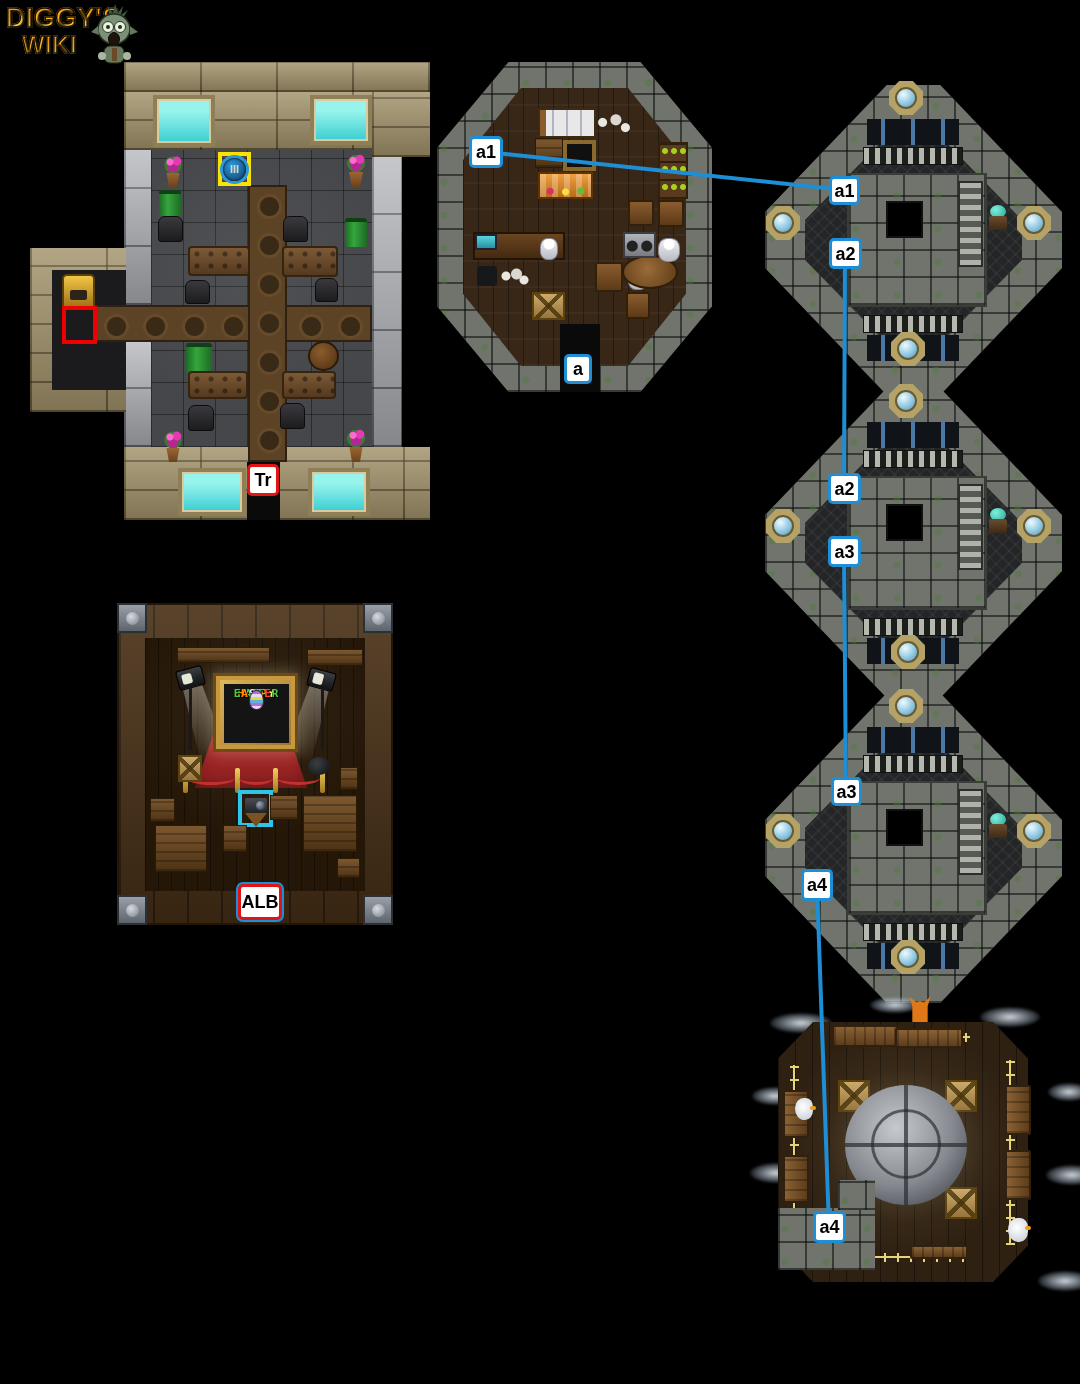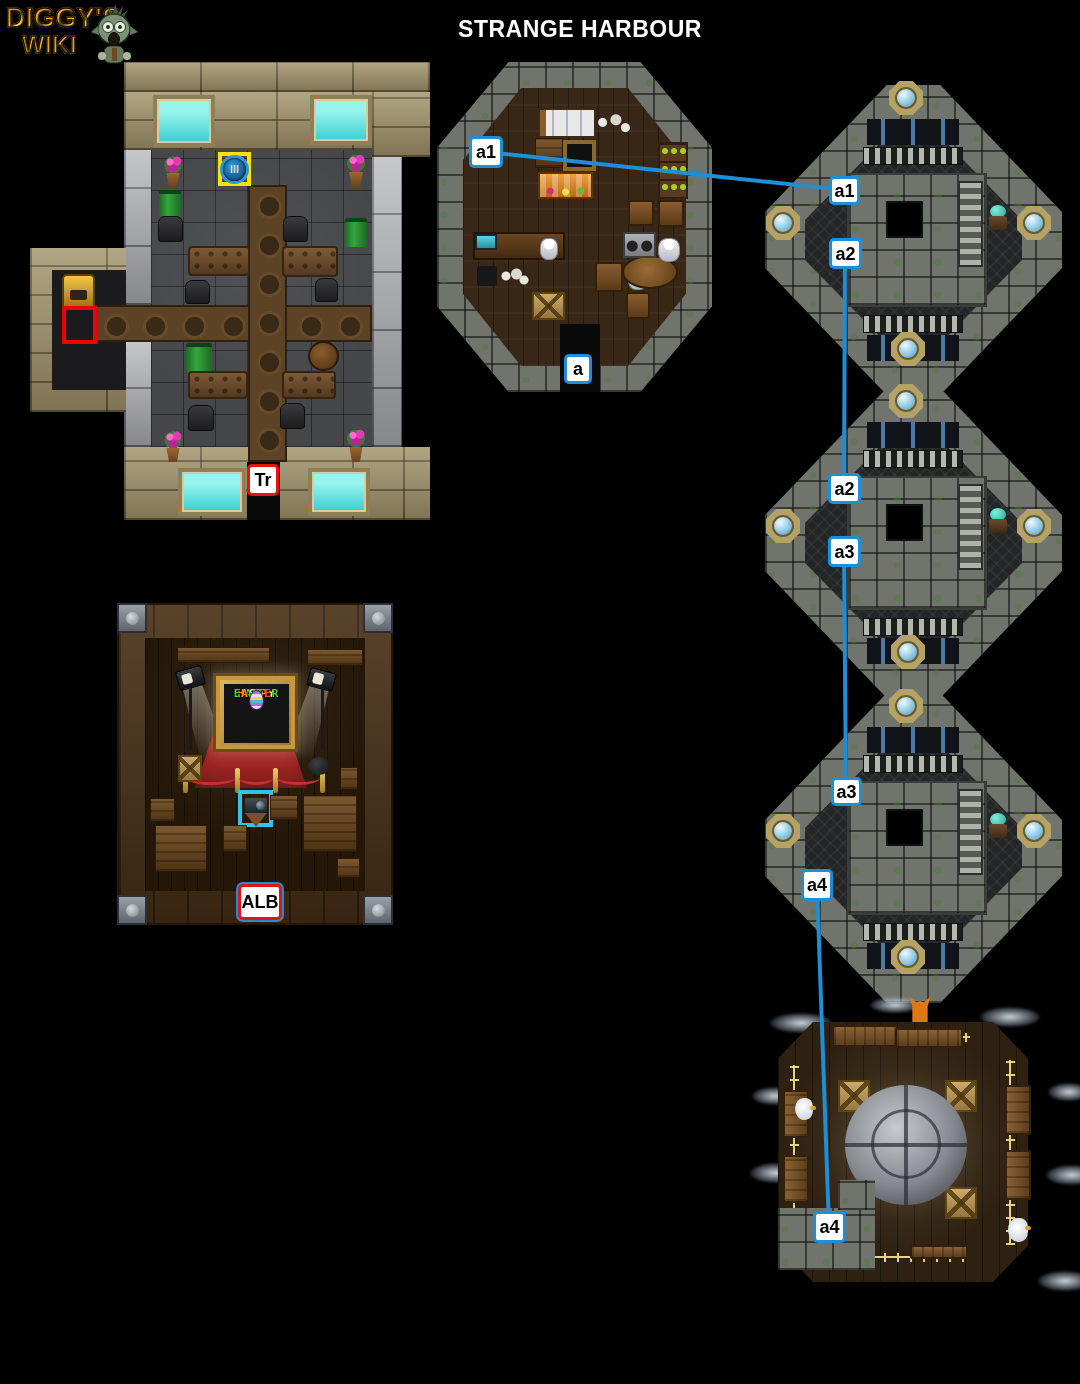--- a/index.html
+++ b/index.html
@@ -209,21 +209,20 @@
         <circle cx="30" cy="23" r="5.5" fill="#e8f0e0" stroke="#2c3a26"></circle>
       <circle cx="18" cy="23" r="2" fill="#223018"></circle>
         <circle cx="30" cy="23" r="2" fill="#223018"></circle>
       <ellipse cx="24" cy="35" rx="5.5" ry="6.5" fill="#1d140c" stroke="#0c0804"></ellipse>
       <rect x="14" y="42" width="20" height="17" rx="6" fill="#68785f" stroke="#243018"></rect>
       <rect x="22" y="44" width="5" height="13" fill="#6b4a28"></rect>
       <circle cx="12" cy="52" r="4" fill="#aab6a0"></circle>
         <circle cx="37" cy="52" r="4" fill="#aab6a0"></circle>
     </svg>
   </div>
-  <div id="page-title">STRANGE HARBOUR</div>
 
   <div style="left:30px;top:60px;width:400px;height:460px;">
     <div class="t-floor" style="left:121px;top:88px;width:221px;height:299px;"></div>
     <div class="t-tan" style="left:94px;top:2px;width:306px;height:30px;"></div>
     <div class="t-tan" style="left:94px;top:32px;width:279px;height:58px;"></div>
     <div class="t-tan" style="left:342px;top:32px;width:58px;height:65px;"></div>
     <div class="t-silver" style="left:94px;top:90px;width:27px;height:155px;"></div>
     <div class="t-silver" style="left:94px;top:282px;width:27px;height:105px;"></div>
     <div class="t-silver" style="left:342px;top:97px;width:30px;height:290px;"></div>
     <div class="win" style="left:123px;top:35px;width:62px;height:52px;"></div>

